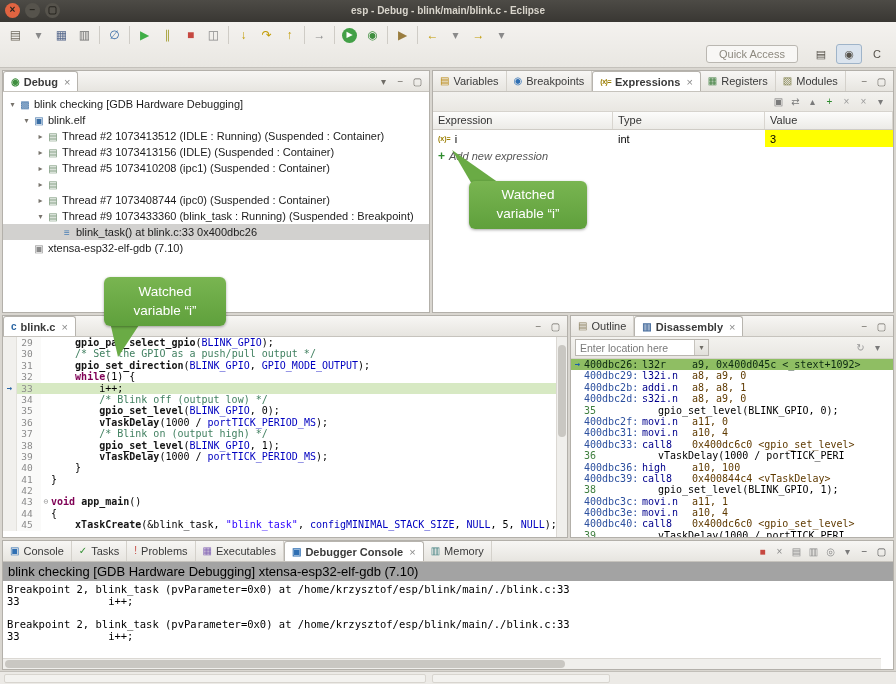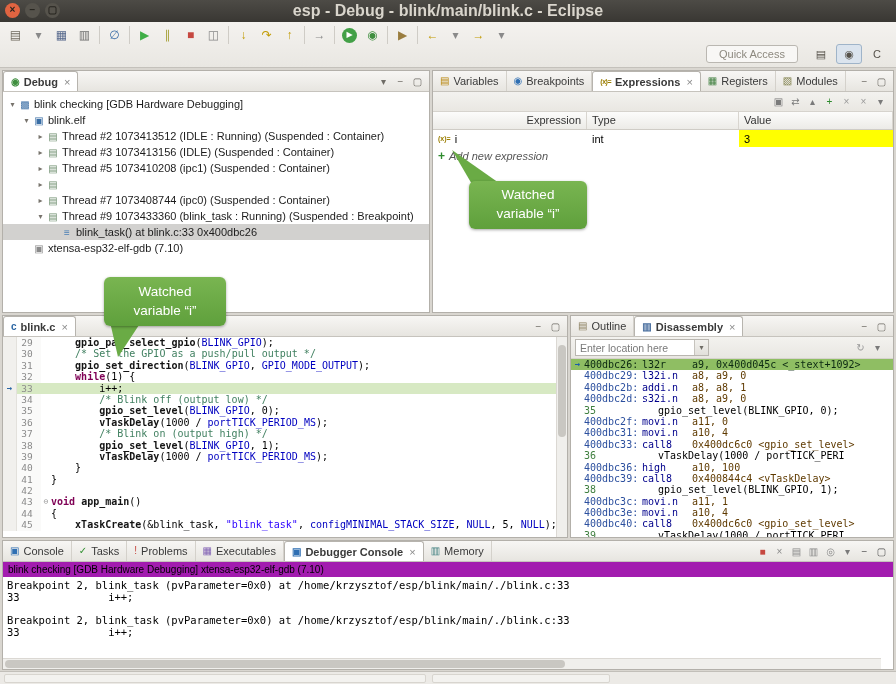--- a/index.html
+++ b/index.html
@@ -8,21 +8,21 @@
   .app { position:absolute; inset:0; }
 
   
   .titlebar { position:absolute; left:0; top:0; width:896px; height:22px;
     background:linear-gradient(#4d4b46,#393733); color:#d9d5cc; }
   .win-controls { position:absolute; left:5px; top:3px; display:flex; gap:5px; }
   .win-btn { width:15px; height:15px; border-radius:50%; background:#56534c; color:#26241f;
     font-size:10px; line-height:14px; text-align:center; font-weight:bold; }
   .win-btn.close { background:#e06441; }
   .title-text { position:absolute; left:0; right:0; top:0; height:22px; line-height:22px;
-    text-align:center; font-weight:bold; font-size:16px; }
+    text-align:center; font-weight:bold; font-size:10px; }
 
   
   .toolbar { position:absolute; left:0; top:22px; width:896px; height:46px;
     background:linear-gradient(#f4f2ef,#e9e7e2); border-bottom:1px solid #c4c1bb; }
   .toolbar-row { display:flex; align-items:center; height:26px; padding-left:4px; }
   .tbtn { width:23px; height:22px; display:flex; align-items:center; justify-content:center; border-radius:3px; }
   .tbtn .glyph { font-size:12px; line-height:1; }
   .glyph-circle { width:15px; height:15px; border-radius:50%; font-size:8px !important;
     display:flex; align-items:center; justify-content:center; color:#fff; }
   .tsep { width:1px; height:18px; background:#cfccc6; margin:0 3px; }
@@ -62,21 +62,21 @@
   .expander { width:11px; flex:none; text-align:center; color:#77736c; font-size:8px; }
   .ticon { width:14px; flex:none; text-align:center; font-size:10px; }
   .tlabel { padding-left:2px; }
 
   
   .view-toolbar { height:20px; display:flex; align-items:center; justify-content:flex-end;
     background:linear-gradient(#f3f2ef,#e9e7e2); border-bottom:1px solid #d6d3cd; padding-right:4px; }
   .ehead { display:flex; height:18px; background:linear-gradient(#fcfcfb,#ecebe7);
     border-bottom:1px solid #cfccc6; font-size:11px; color:#333; }
   .ehead span { padding:2px 5px; border-right:1px solid #d8d5cf; }
-  .col-expr { width:154px; flex:none;text-align:right; } .col-type { width:152px; flex:none; } .col-value { flex:1; }
+  .col-expr { width:180px; flex:none; } .col-type { width:152px; flex:none; } .col-value { flex:1; }
   .erow { display:flex; height:17px; font-size:11px; }
   .ecell { display:flex; align-items:center; padding:0 5px; height:100%; }
   .val-changed { background:#ffff00; }
   .xeq { font-size:7px; font-weight:bold; color:#9a7d00; margin-right:4px; }
   .add-row { color:#555; font-style:italic; }
   .plus { color:#2e8b2e; font-weight:bold; font-style:normal; margin-right:4px; font-size:12px; }
 
   
   .editor-body { position:absolute; left:0; top:21px; right:0; bottom:0; background:#fff; overflow:hidden; }
   .cline { display:flex; height:11.4px; line-height:11.4px; font-family:"DejaVu Sans Mono", monospace; font-size:10px; }
@@ -104,21 +104,21 @@
   .dmark { width:13px; flex:none; text-align:center; color:#1c5cab; font-weight:bold; font-size:9px; }
   .daddr { width:58px; flex:none; color:#2b4f9e; }
   .dmn { width:50px; flex:none; color:#00008b; }
   .dops { flex:1; color:#5f3a00; }
   .dnum { width:58px; flex:none; color:#3f7f3f; }
   .dsrc { flex:1; padding-left:16px; color:#000; }
   .drow.current { background:#8fbe63; }
   .drow.current .daddr, .drow.current .dmn, .drow.current .dops { color:#0c2a12; }
 
   
-  .console-header { font-size:10px; color:#000; padding:2px 5px; background:#a21caf; }
+  .console-header { font-size:13px; color:#000; padding:2px 5px; background:#a3a3a3; }
   #console-lines { padding-top:3px; }
   .conline { font-family:"DejaVu Sans Mono", monospace; font-size:10.5px; height:11.8px; line-height:11.8px;
     white-space:pre; tab-size:8; -moz-tab-size:8; padding-left:4px; color:#000; }
   .hscroll { position:absolute; left:0; right:12px; bottom:0; height:11px; background:#f0efec; border-top:1px solid #dbd8d3; }
   .hthumb { position:absolute; top:1px; bottom:1px; border-radius:4px; background:#c9c7c2; }
 
   
   #statusbar { position:absolute; left:0; top:671px; width:896px; height:13px;
     background:#eceae6; border-top:1px solid #c2bfb9; }
   .status-seg { position:absolute; top:2px; height:9px; background:#f3f2ef; border:1px solid #d8d5cf; border-radius:2px; }

